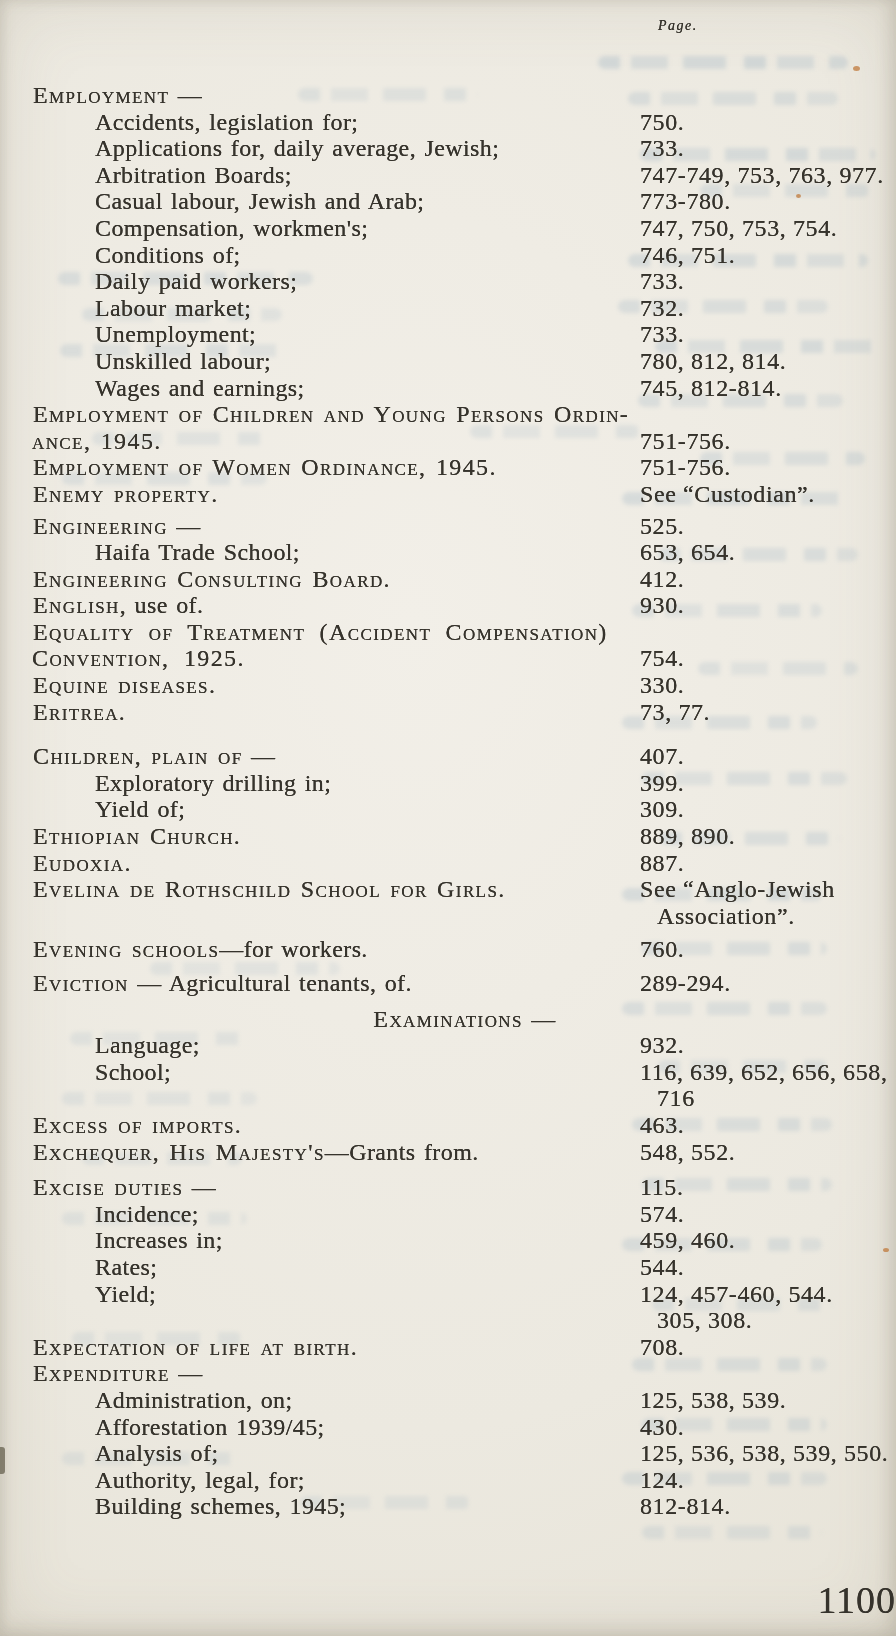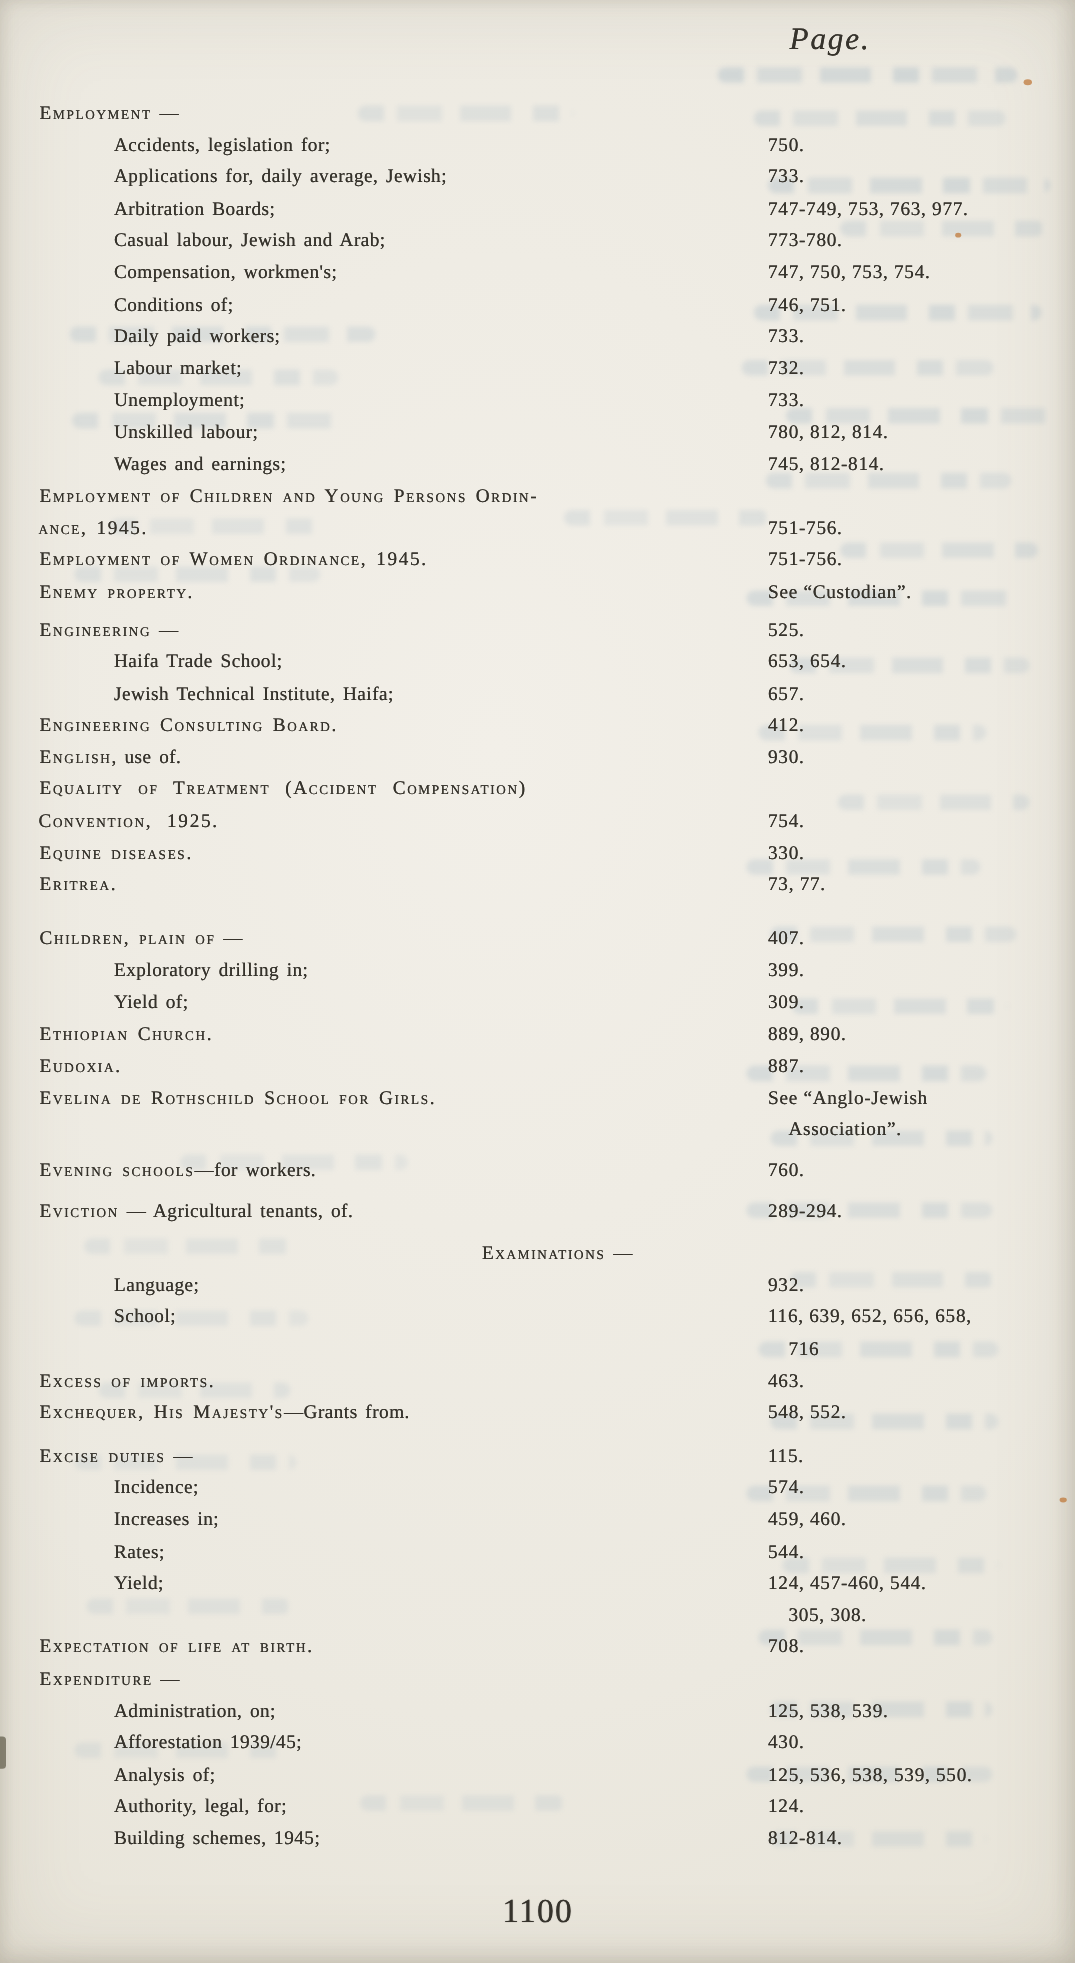--- a/index.html
+++ b/index.html
@@ -31,37 +31,37 @@
     background:repeating-linear-gradient(90deg,
       rgba(148,172,190,.60) 0 22px, rgba(148,172,190,0) 22px 33px,
       rgba(148,172,190,.48) 33px 70px, rgba(148,172,190,0) 70px 85px,
       rgba(148,172,190,.55) 85px 128px, rgba(148,172,190,0) 128px 146px);
   }
   .speck{position:absolute;border-radius:50%;background:var(--fox);opacity:.75;filter:blur(.4px);}
   .edge-mark{position:absolute;left:0;top:1447px;width:5px;height:27px;background:#57523f;opacity:.65;border-radius:0 3px 3px 0;filter:blur(.6px);}
   
   .col-header{
     position:absolute;top:18px;left:658px;
-    font-style:italic;font-size:26px;letter-spacing:1.5px;
+    font-style:italic;font-size:14px;letter-spacing:1.5px;
     text-shadow:0 0 .5px currentColor;
   }
   .index-list{position:absolute;top:82px;left:0;width:100%;}
-  .row{position:relative;height:26.6px;line-height:26.6px;white-space:nowrap;font-size:16px;}
+  .row{position:relative;height:26.6px;line-height:26.6px;white-space:nowrap;font-size:24px;}
   .label{display:block;text-shadow:0 0 .5px currentColor;}
   .indent-0{padding-left:33px;}
   .indent-1{padding-left:95px;}
   .label-cont{padding-left:32px;}
   .sc{font-variant:small-caps;letter-spacing:1.4px;word-spacing:2px;}
   .rest{letter-spacing:.4px;word-spacing:2px;}
   .wide .sc{word-spacing:7px;}
   .pages{position:absolute;top:0;left:640px;letter-spacing:.6px;text-shadow:0 0 .5px currentColor;}
   .pages-indent{left:657px;}
   .footer-folio{
     position:absolute;top:1578px;left:0;width:100%;
-    text-align:center;font-size:28px;letter-spacing:1px;
+    text-align:right;font-size:38px;letter-spacing:1px;
     text-shadow:0 0 .6px currentColor;
   }
 </style>
 </head>
 <body>
 
 <div class="page">
 
   <div id="decor">
       <div class="bt" style="left: 598px; top: 56px; width: 250px; opacity: 0.5;"></div>
@@ -180,24 +180,20 @@
       </div>
       <div class="row" style="margin-top: 5px;">
         <div class="label indent-0"><span class="sc">Engineering</span><span class="rest"> —</span></div>
         <div class="pages">525.</div>
       </div>
       <div class="row">
         <div class="label indent-1"><span class="rest">Haifa Trade School;</span></div>
         <div class="pages">653, 654.</div>
       </div>
       <div class="row">
-        <div class="label indent-1"><span class="rest">Jewish Technical Institute, Haifa;</span></div>
-        <div class="pages">657.</div>
-      </div>
-      <div class="row">
         <div class="label indent-0"><span class="sc">Engineering Consulting Board.</span></div>
         <div class="pages">412.</div>
       </div>
       <div class="row">
         <div class="label indent-0"><span class="sc">English</span><span class="rest">, use of.</span></div>
         <div class="pages">930.</div>
       </div>
       <div class="row wide">
         <div class="label indent-0"><span class="sc">Equality of Treatment (Accident Compensation)</span></div>
       </div>

